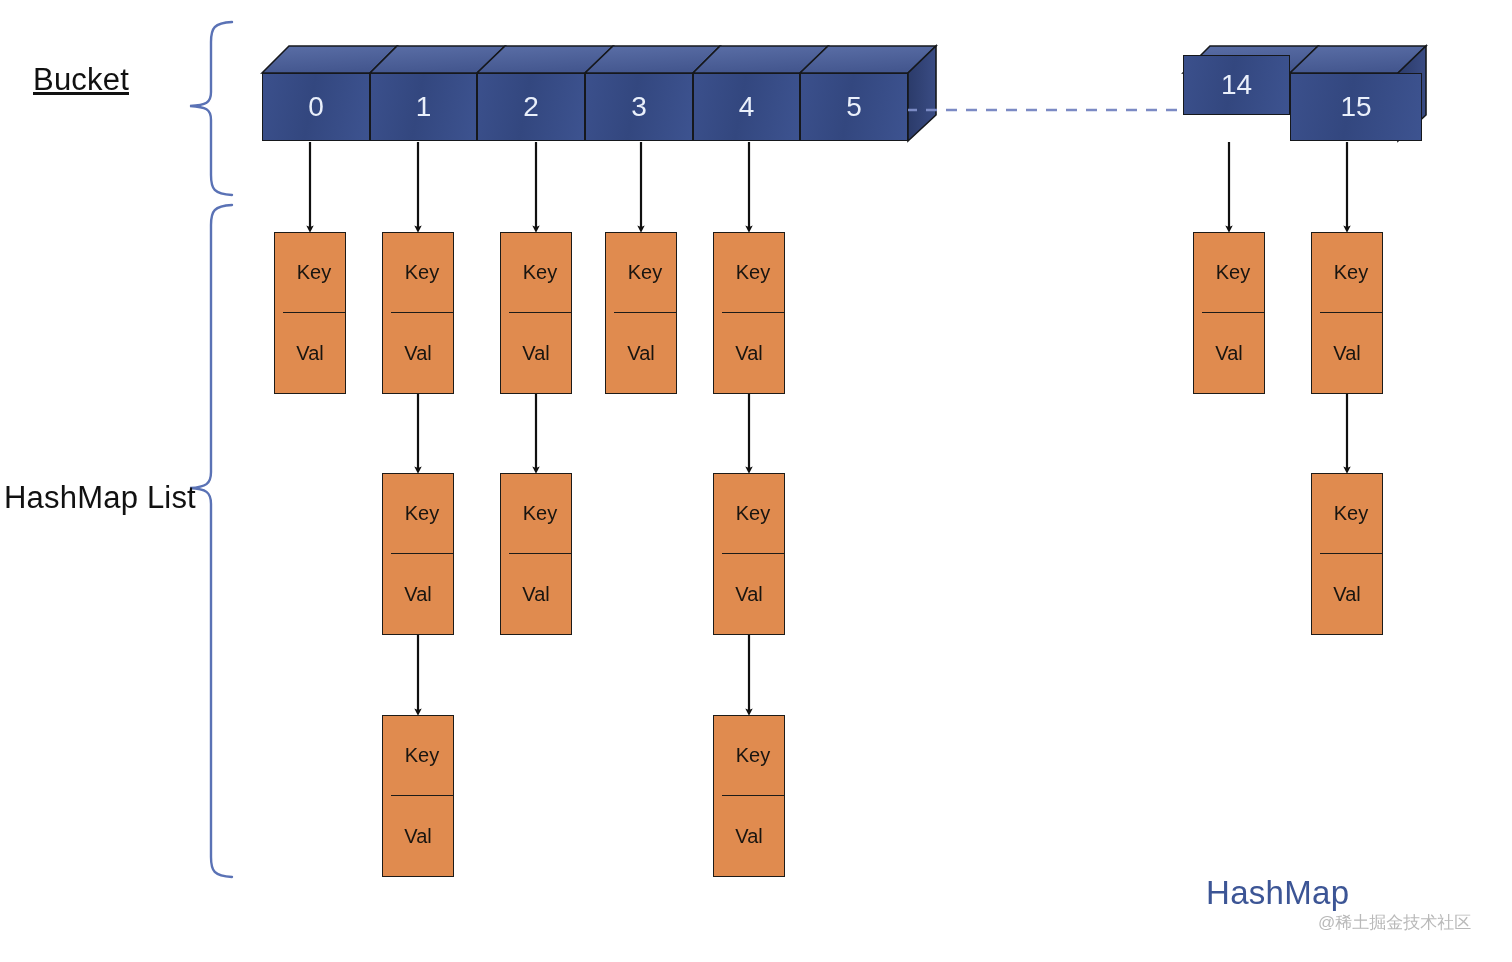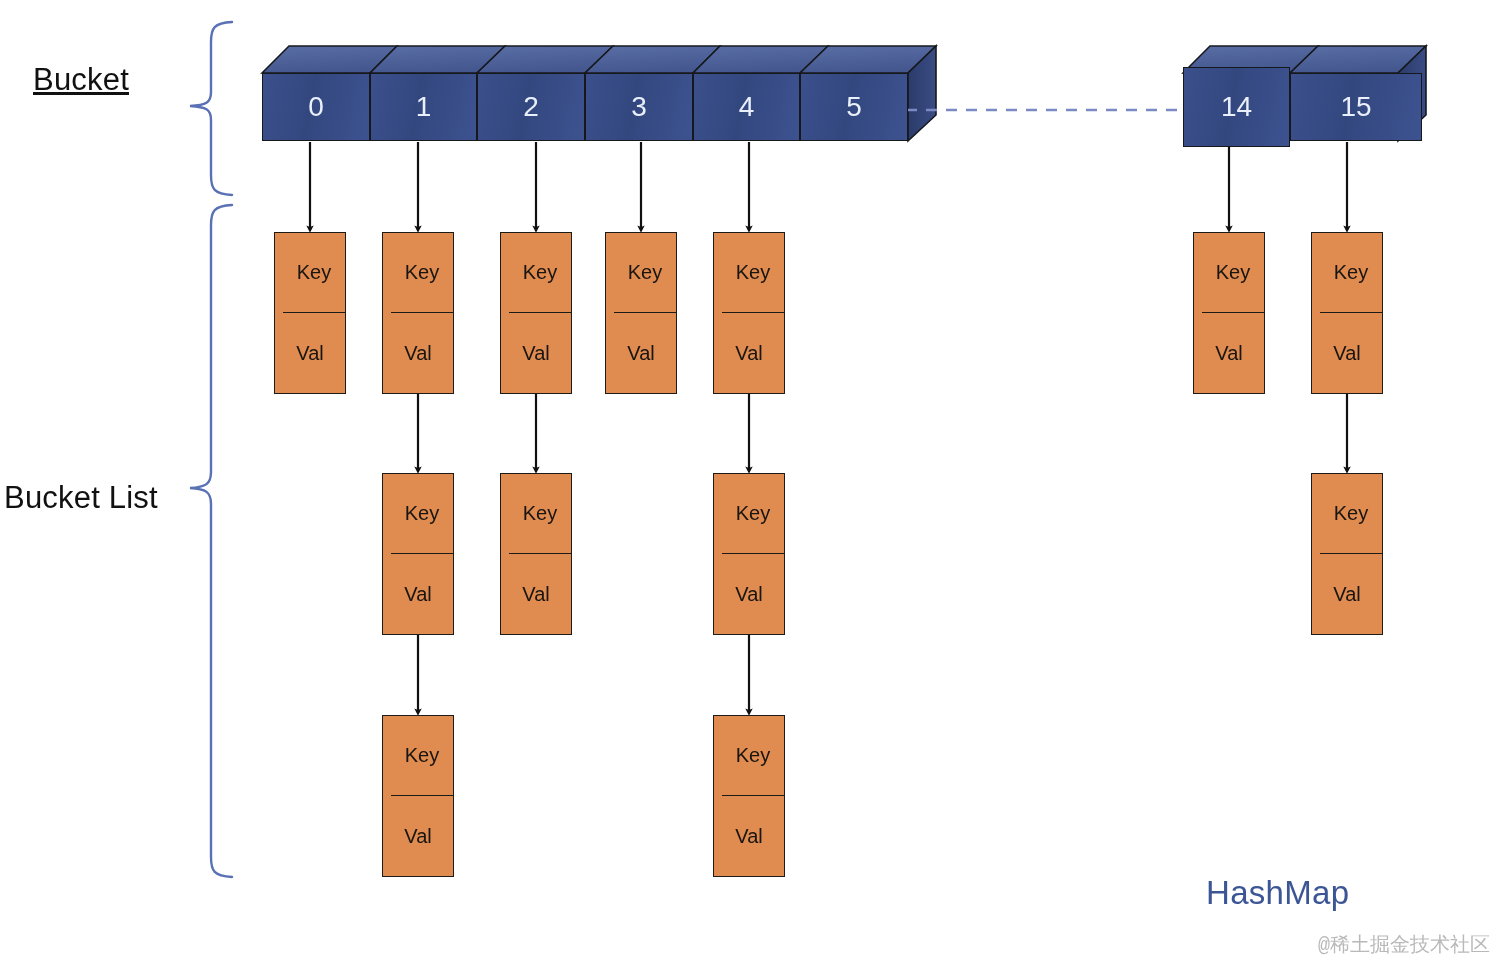--- a/index.html
+++ b/index.html
@@ -91,24 +91,23 @@
     letter-spacing: 0.3px;
     margin-top: 48px;
   }
 
   
   #watermark {
     position: absolute;
     left: 1318px;
     top: 911px;
     color: #b9b9b9;
-    font-size: 20px;
+    font-size: 17px;
     white-space: nowrap;
-    font-family: Liberation Mono, monospace;
-    margin-top: 20px;
+    font-family: Liberation Sans, sans-serif;
   }
 </style>
 </head>
 <body>
 
 <div id="canvas">
 
   <svg id="svg-layer" viewBox="0 0 1512 962" xmlns="http://www.w3.org/2000/svg">
     <defs>
       <marker id="arrowhead" markerWidth="9" markerHeight="9" refX="4.2" refY="4.3" orient="auto" markerUnits="userSpaceOnUse">
@@ -166,30 +165,30 @@
       <line x1="536" y1="394" x2="536" y2="470" stroke="#101010" stroke-width="2.2" marker-end="url(#arrowhead)"></line>
 
       <line x1="749" y1="394" x2="749" y2="470" stroke="#101010" stroke-width="2.2" marker-end="url(#arrowhead)"></line>
       <line x1="749" y1="635" x2="749" y2="712" stroke="#101010" stroke-width="2.2" marker-end="url(#arrowhead)"></line>
 
       <line x1="1347" y1="394" x2="1347" y2="470" stroke="#101010" stroke-width="2.2" marker-end="url(#arrowhead)"></line>
     </g>
   </svg>
 
   <div class="side-label" id="label-bucket">Bucket</div>
-  <div class="side-label" id="label-linkedlist">Bucket List</div>
+  <div class="side-label" id="label-linkedlist">HashMap List</div>
 
   <div class="bucket-face" style="left:262px; top:73px; width:108px; height:68px;">0</div>
   <div class="bucket-face" style="left:370px; top:73px; width:107px; height:68px;">1</div>
   <div class="bucket-face" style="left:477px; top:73px; width:108px; height:68px;">2</div>
   <div class="bucket-face" style="left:585px; top:73px; width:108px; height:68px;">3</div>
   <div class="bucket-face" style="left:693px; top:73px; width:107px; height:68px;">4</div>
   <div class="bucket-face" style="left:800px; top:73px; width:108px; height:68px;">5</div>
 
-  <div class="bucket-face" style="left:1183px; top:67px; width:107px; height:80px;">14</div>
+  <div class="bucket-face" style="left:1183px; top:55px; width:107px; height:60px;">14</div>
   <div class="bucket-face" style="left:1290px; top:73px; width:132px; height:68px;">15</div>
 
   <div class="node" style="left:274px; top:232px;">
     <div class="cell key">Key</div>
     <div class="cell val">Val</div>
   </div>
 
   <div class="node" style="left:382px; top:232px;">
     <div class="cell key">Key</div>
     <div class="cell val">Val</div>

